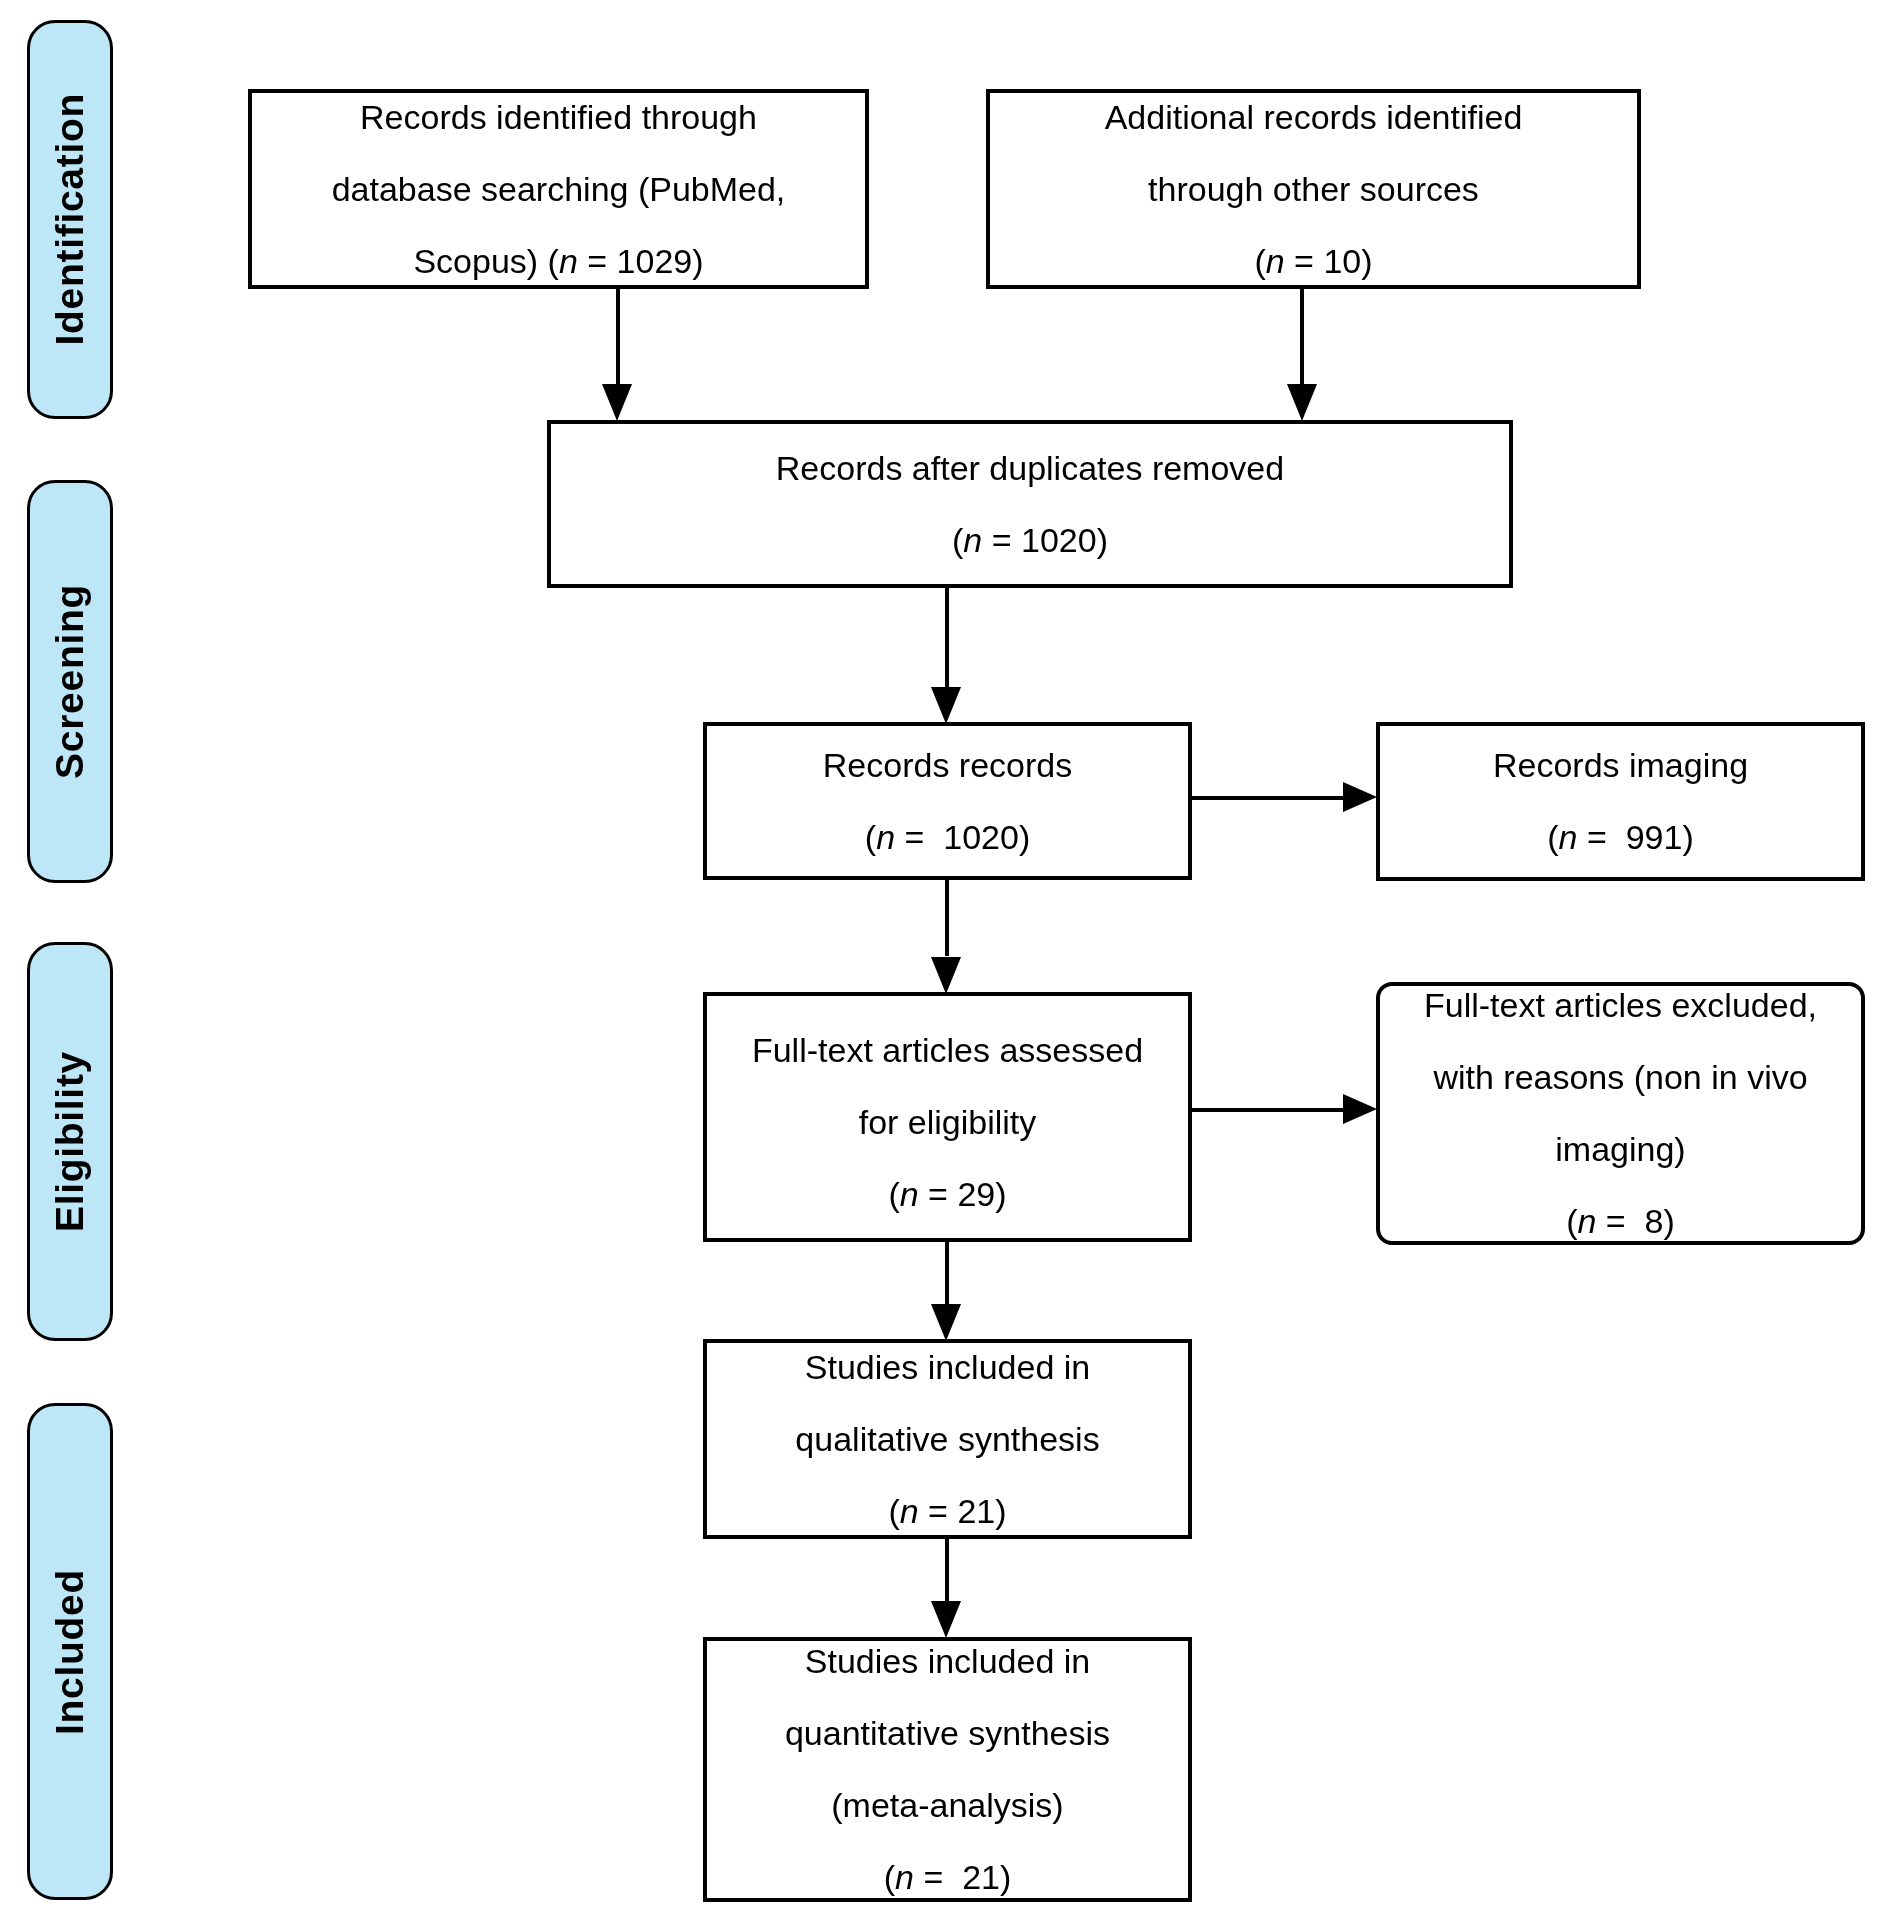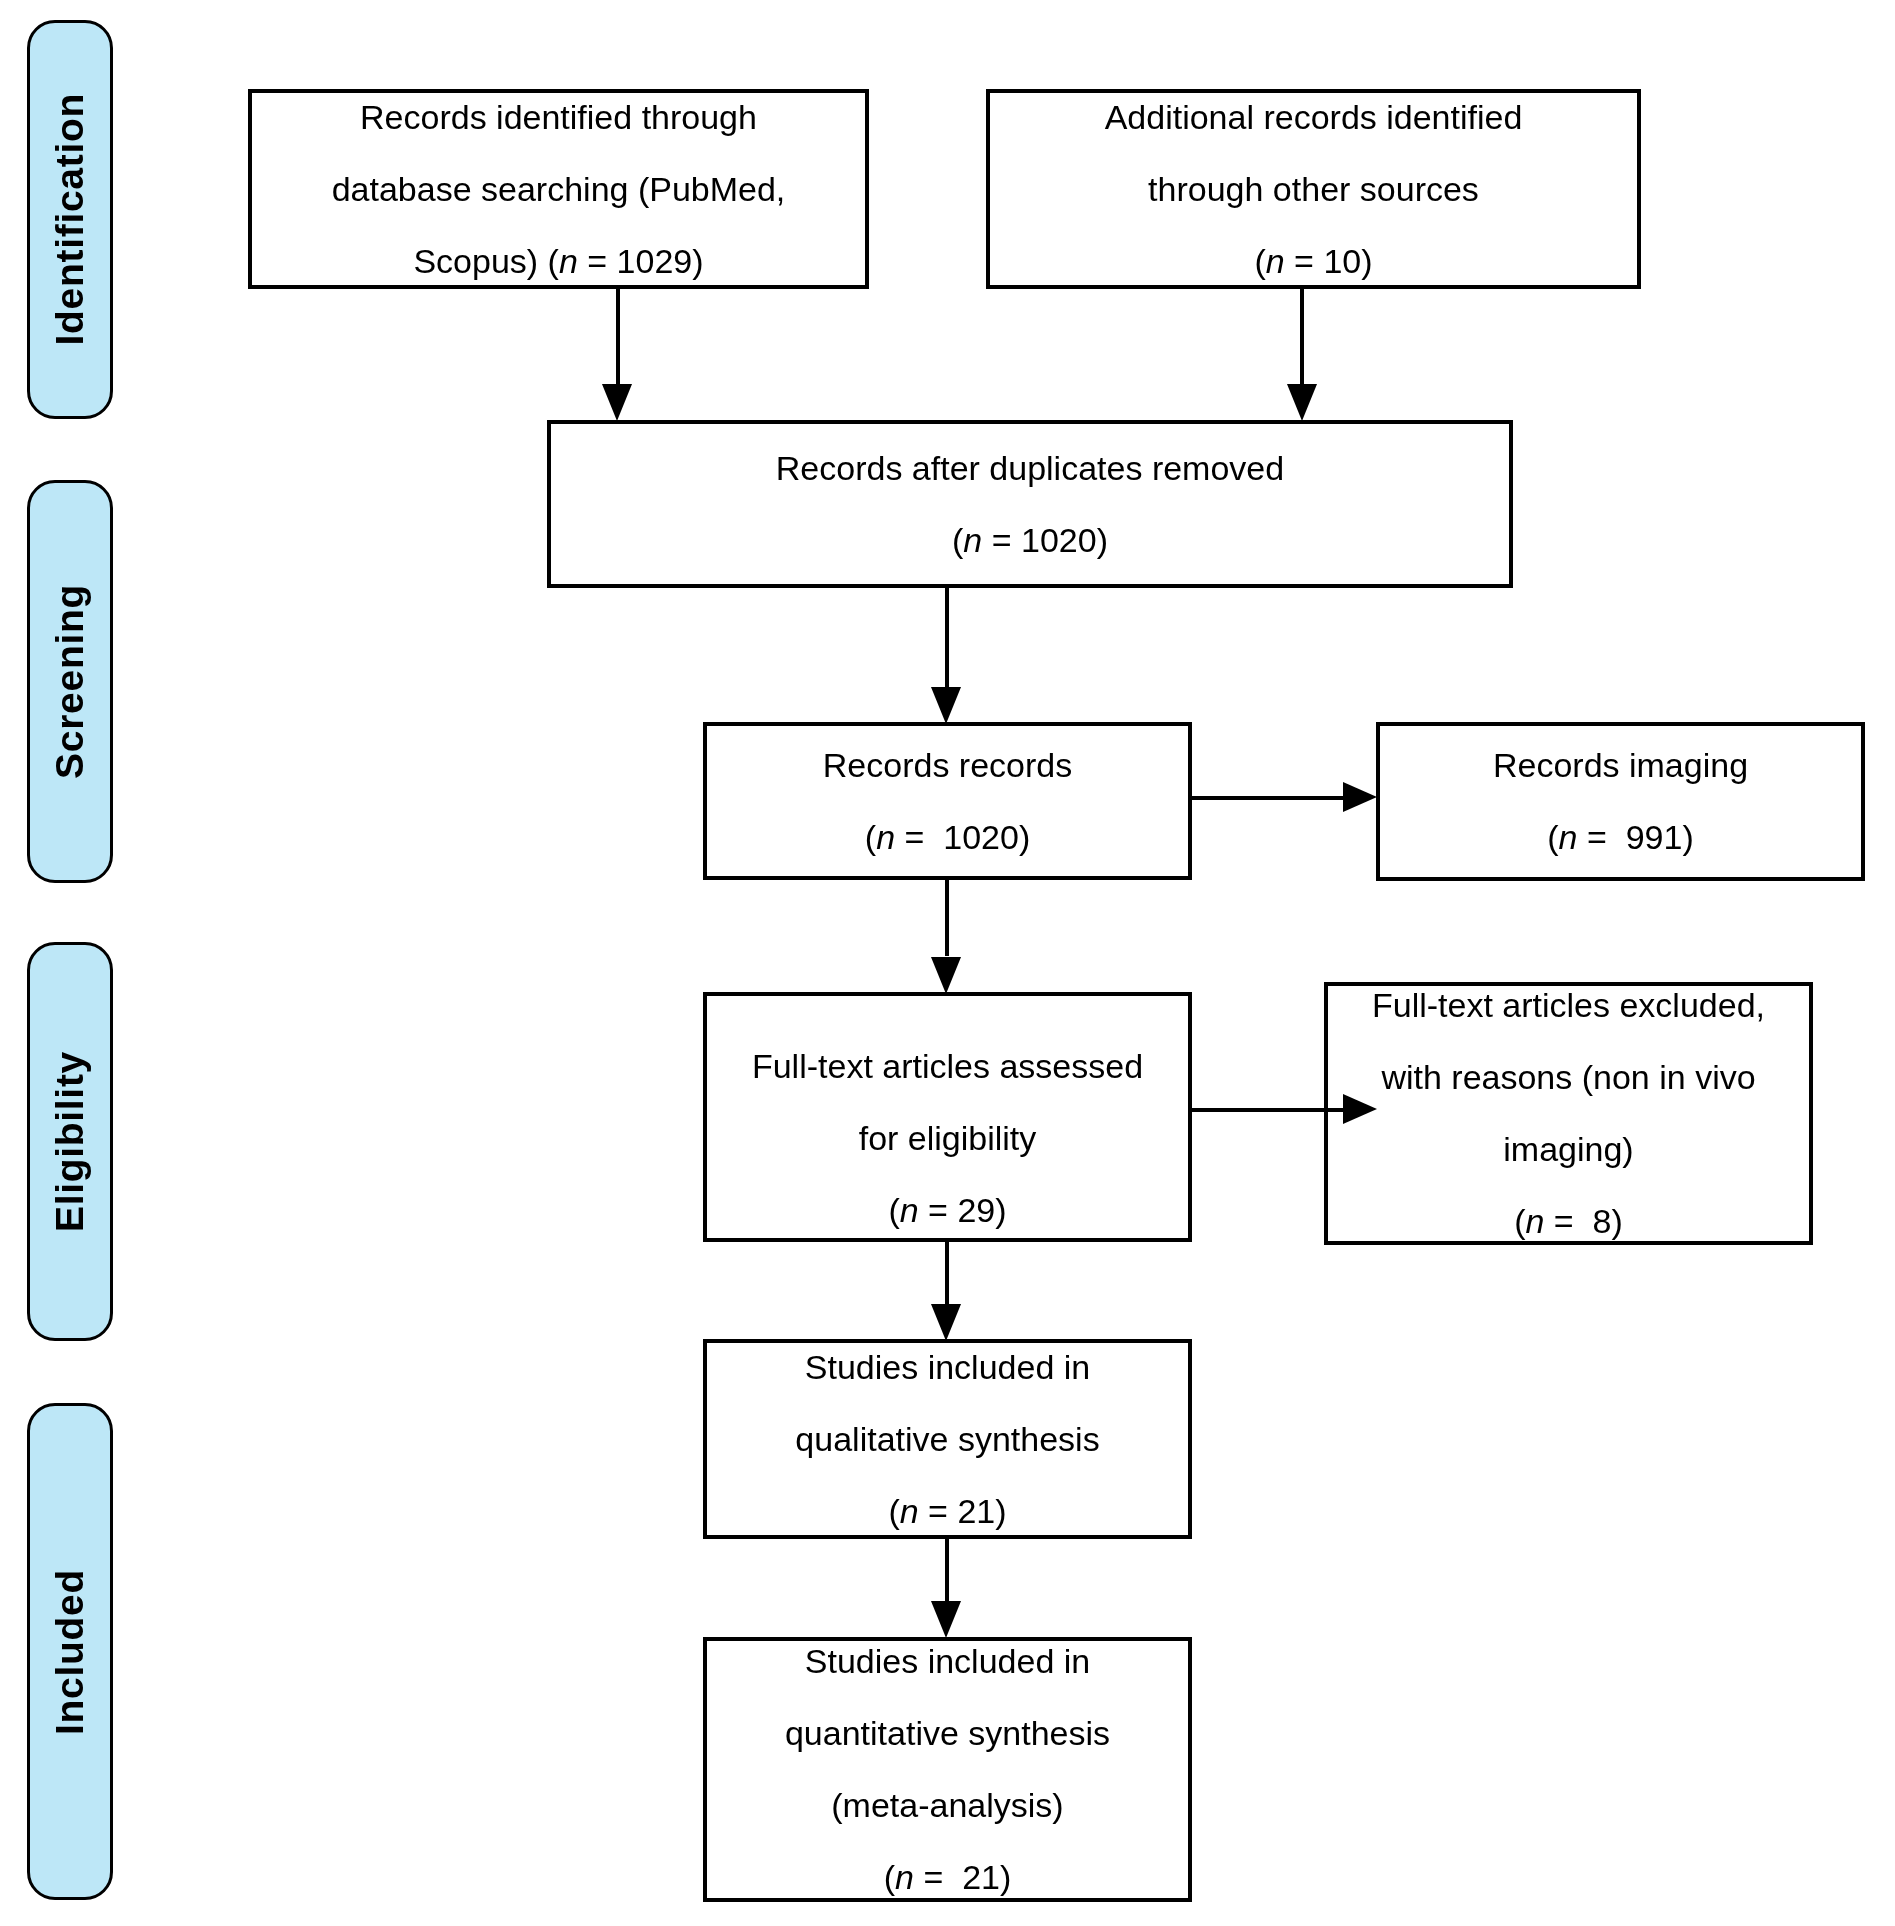--- a/index.html
+++ b/index.html
@@ -49,22 +49,22 @@
   }
   .fbox .ln{
     font-size:34px;line-height:55px;
     white-space:pre-wrap;
   }
   #box-records-identified{left:248px;top:89px;width:621px;height:200px;}
   #box-additional-records{left:986px;top:89px;width:655px;height:200px;}
   #box-duplicates-removed{left:547px;top:420px;width:966px;height:168px;}
   #box-records-screened{left:703px;top:722px;width:489px;height:158px;}
   #box-records-excluded{left:1376px;top:722px;width:489px;height:159px;}
-  #box-fulltext-assessed{left:703px;top:992px;width:489px;height:250px;justify-content:flex-end;padding-top:10.7px;}
-  #box-fulltext-excluded{left:1324px;top:982px;width:489px;height:263px;}
+  #box-fulltext-assessed{left:703px;top:992px;width:489px;height:250px;justify-content:center;padding-top:10.7px;}
+  #box-fulltext-excluded{left:1376px;top:982px;width:489px;height:263px;border-radius:16px;}
   #box-qualitative{left:703px;top:1339px;width:489px;height:200px;}
   #box-quantitative{left:703px;top:1637px;width:489px;height:265px;}
   
   .vline,.hline{position:absolute;background:var(--outline);}
   .vline{width:4px;}
   .hline{height:4px;}
   .head-down{
     position:absolute;width:0;height:0;
     border-left:15.4px solid transparent;
     border-right:15.4px solid transparent;

